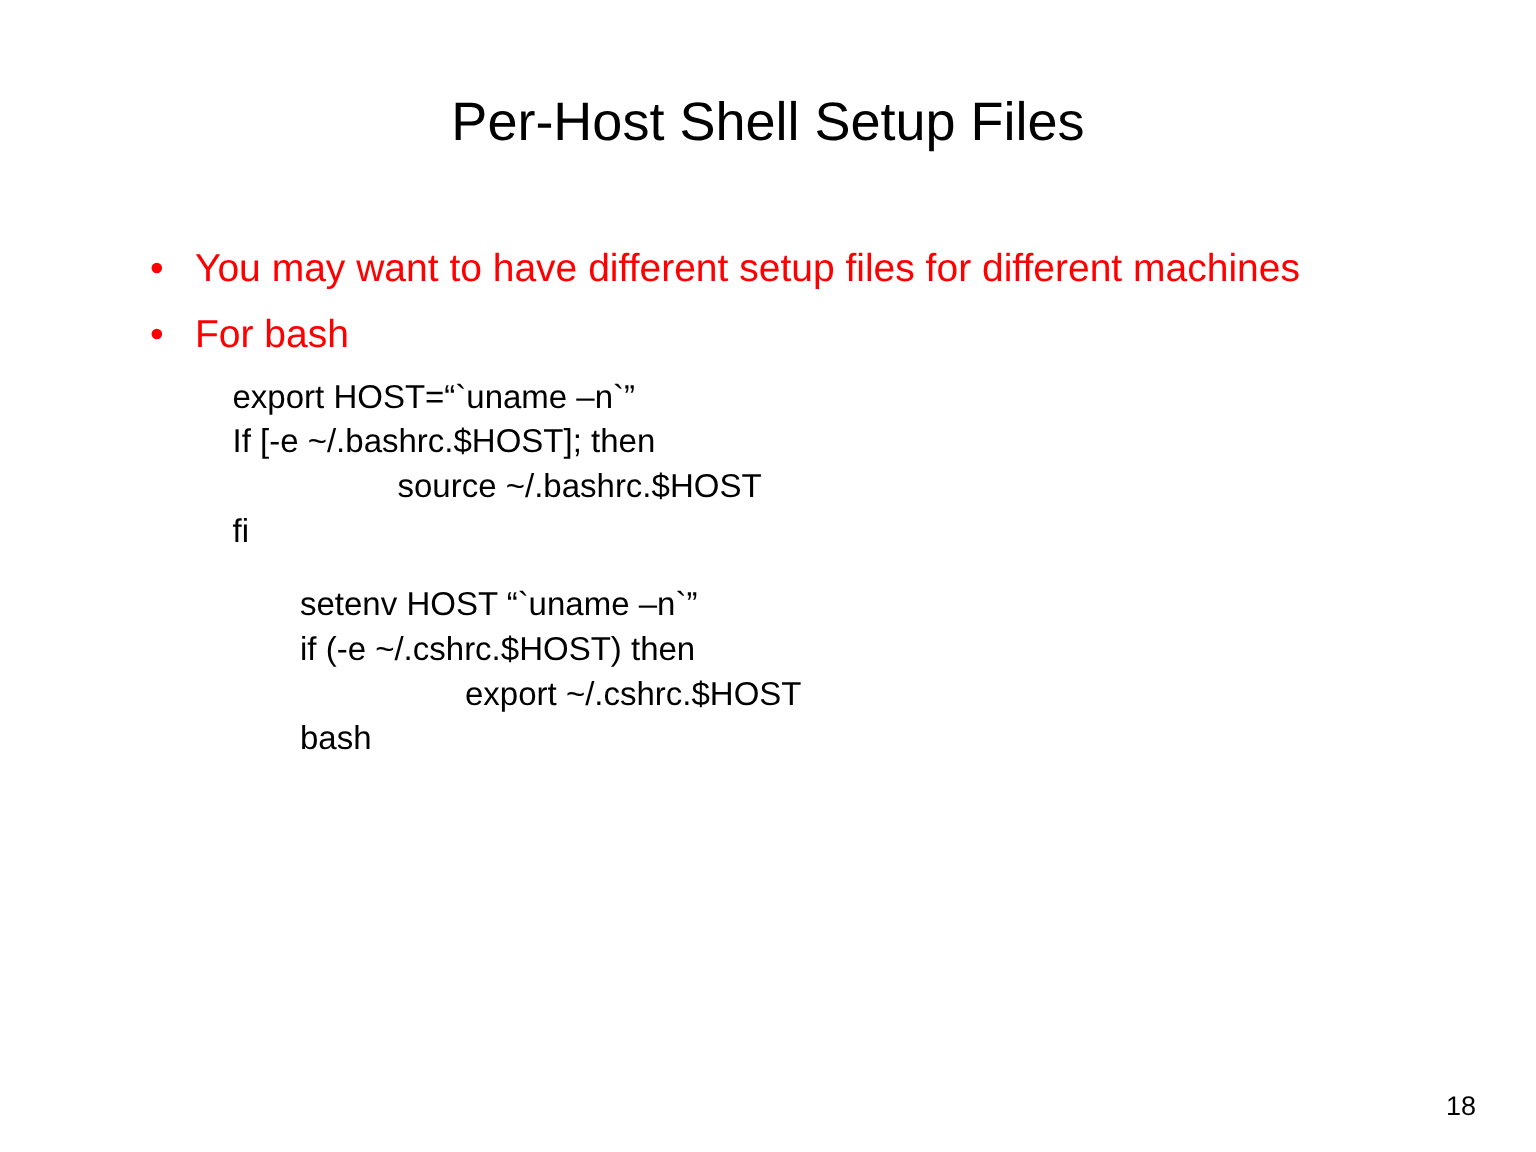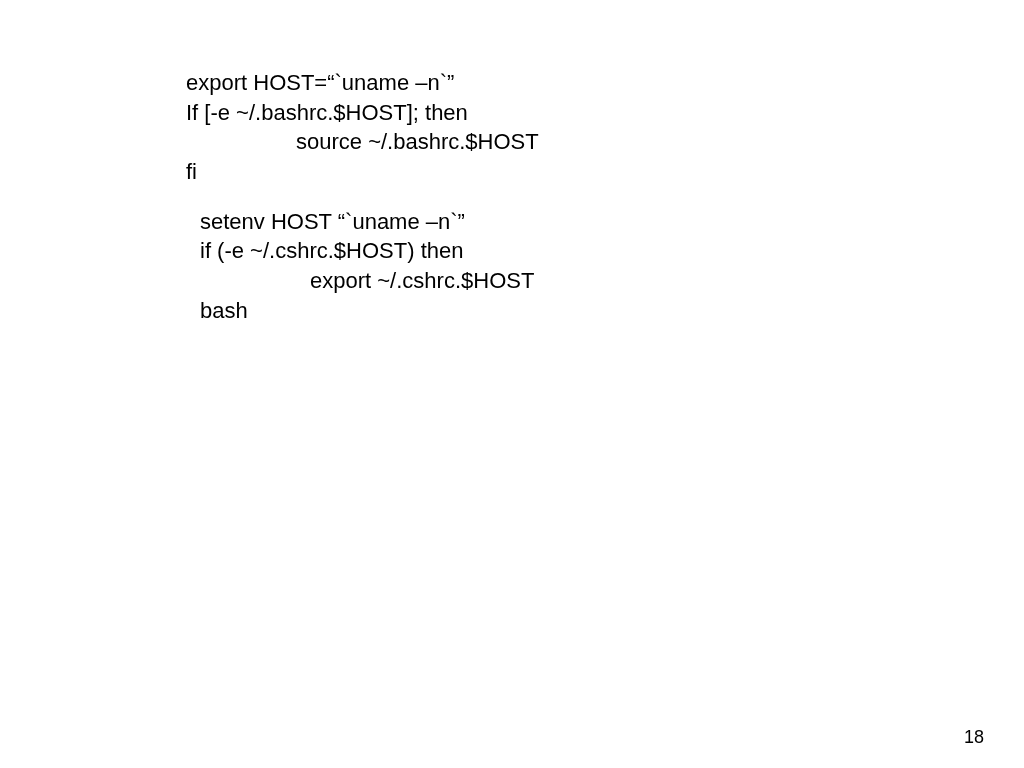--- a/index.html
+++ b/index.html
@@ -43,42 +43,47 @@
     top: 0;
     color: #ff0000;
     font-size: 26px;
   }
   .code-block {
     font-size: 22px;
     color: #000;
     line-height: 1.35;
     white-space: pre;
     font-family: Arial, Helvetica, sans-serif;
-    margin-left: 106px;
+    margin-left: 75px;
     margin-top: 8px;
     margin-bottom: 20px;
   }
   .indent {
     display: inline-block;
     width: 110px;
   }
   .page-number {
     position: absolute;
     bottom: 20px;
     right: 40px;
     font-size: 18px;
     color: #000;
   }
 </style>
 </head>
 <body>
 
 <div class="slide">
 
+  <h1 class="title">Per-Host Shell Setup Files</h1>
 
+  <ul class="bullets">
+    <li class="bullet-item">You may want to have different setup files for different machines</li>
+    <li class="bullet-item">For bash</li>
+  </ul>
 
   <div class="code-block"><span>export HOST=“`uname –n`”</span>
 <span>If [-e ~/.bashrc.$HOST]; then</span>
 <span class="indent"></span><span>source ~/.bashrc.$HOST</span>
 <span>fi</span></div>
 
 
   <div class="code-block" style="margin-left:120px;"><span>setenv HOST “`uname –n`”</span>
 <span>if (-e ~/.cshrc.$HOST) then</span>
 <span class="indent"></span><span>export ~/.cshrc.$HOST</span>

